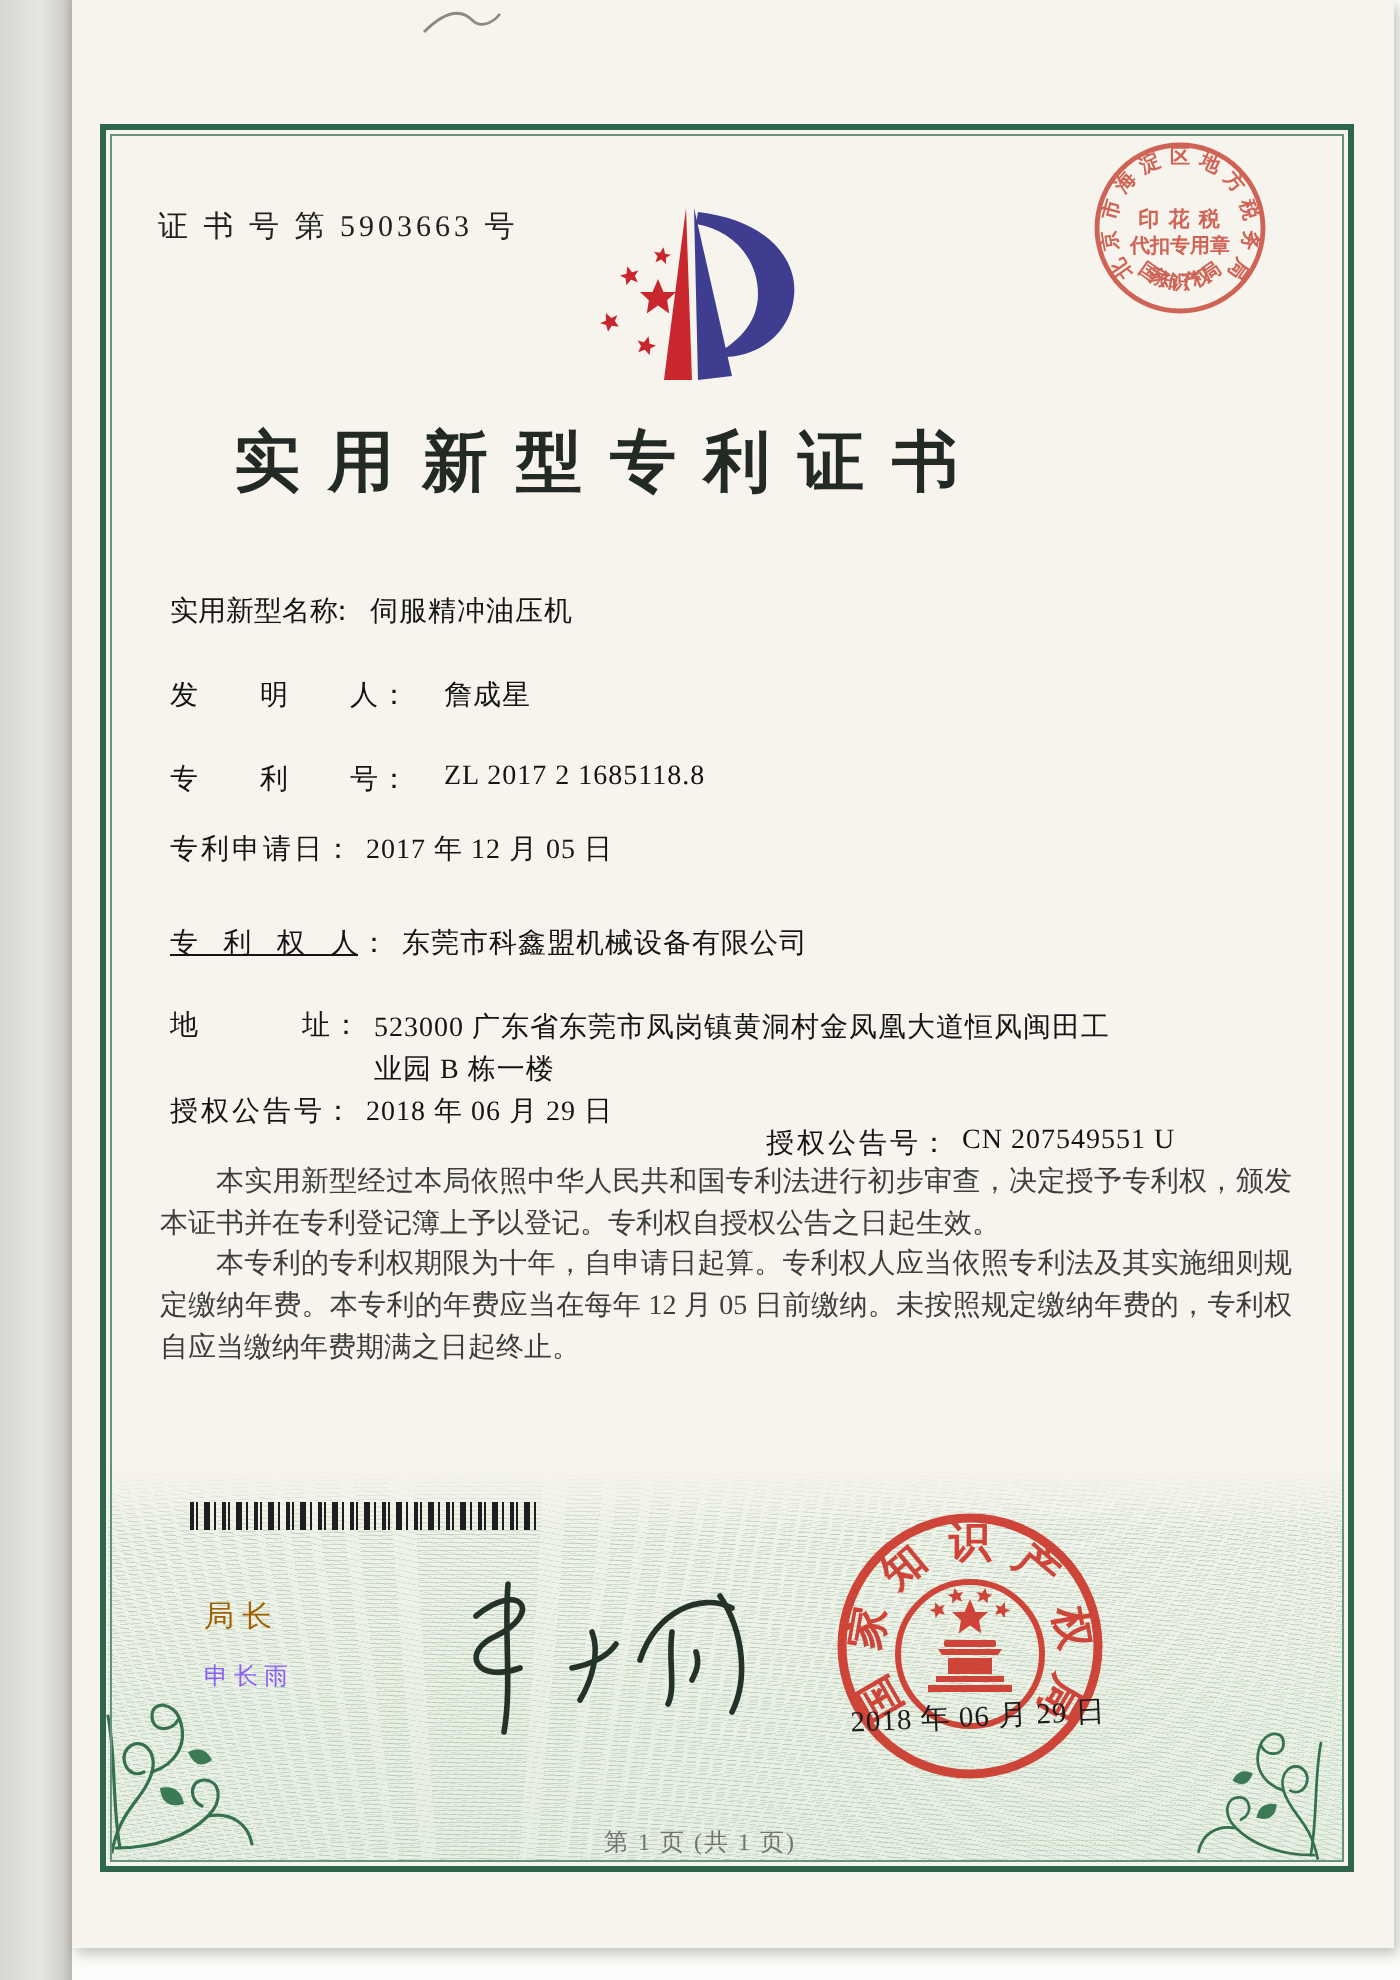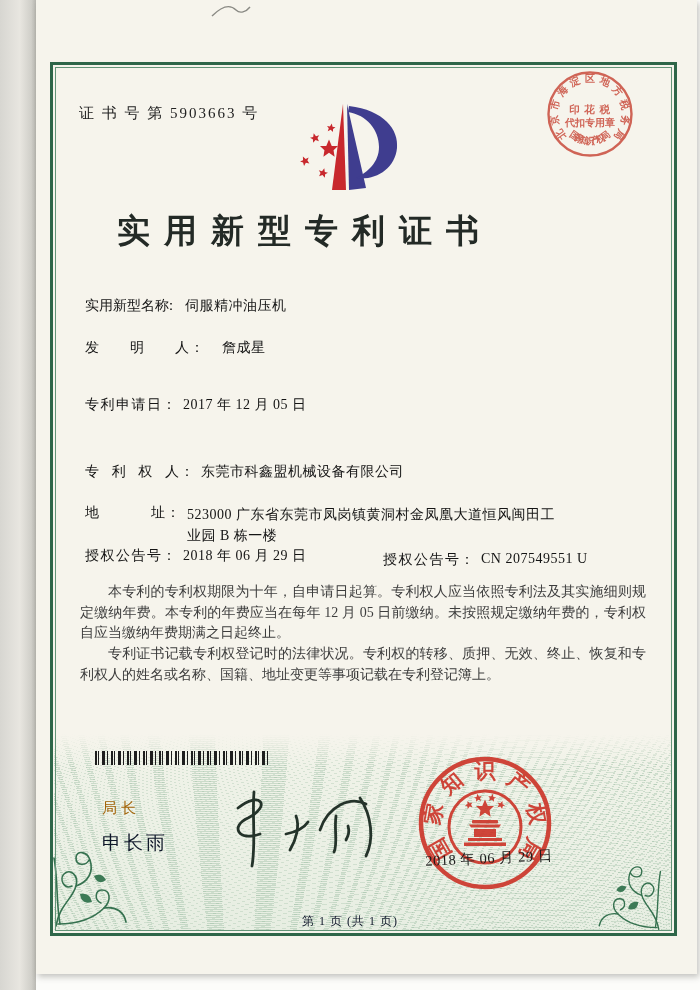--- a/index.html
+++ b/index.html
@@ -15,57 +15,57 @@
     border:3px solid #2e6649;z-index:9;pointer-events:none;}
   .frame::after{content:"";position:absolute;inset:2px;border:1px solid #639478;}
   
   .certno{position:absolute;left:79px;top:104px;font-size:15px;letter-spacing:2px;color:#222;z-index:3;}
   .logo{position:absolute;left:286px;top:100px;z-index:3;}
   .title{position:absolute;left:0;top:209px;width:596px;text-align:center;
     font-size:33px;font-weight:600;letter-spacing:14px;text-indent:14px;color:#232a26;z-index:3;}
   
   .row{position:absolute;left:85px;font-size:14px;color:#141414;z-index:3;white-space:nowrap;}
   .flabel{display:inline-block;text-align:justify;text-align-last:justify;vertical-align:top;}
-  .lw78{width:78px;} .lw104{width:104px;} .lw76{width:76px;} .lw94{width:94px;} .lw80{width:80px;}
+  .lw78{width:78px;} .lw104{width:104px;} .lw76{width:76px;} .lw94{width:94px;text-decoration:underline;} .lw80{width:80px;}
   .fcolon{display:inline-block;vertical-align:top;margin-left:1px;}
   .fvalue{display:inline-block;vertical-align:top;margin-left:7px;letter-spacing:.5px;}
   .vml{margin-left:18px;}
   .addr{width:378px;white-space:normal;line-height:21px;}
-  .grantno{position:absolute;left:298px;top:4px;}
+  .grantno{position:absolute;left:298px;top:16px;}
   
   .bodytext{position:absolute;left:80px;top:582px;width:566px;z-index:3;
     font-size:14px;line-height:20.7px;color:#3d3d3d;text-align:justify;}
   .bodytext p{margin:0;text-indent:2em;}
   
   .band{position:absolute;left:54px;top:734px;width:617px;height:196px;overflow:hidden;z-index:1;
     background:
       repeating-radial-gradient(900px 300px at 30% 165%, rgba(118,165,132,.30) 0 1px, rgba(0,0,0,0) 1px 6px),
       repeating-radial-gradient(950px 330px at 78% -70%, rgba(118,165,132,.22) 0 1px, rgba(0,0,0,0) 1px 7px),
       linear-gradient(180deg,#f1f3e9,#e7eee2);}
   .band::before{content:"";position:absolute;left:0;right:0;top:0;height:32px;
     background:linear-gradient(180deg,#f6f4ec,rgba(246,244,236,0));}
   .flourish{position:absolute;z-index:2;}
   .flourish.right{transform:scaleX(-1);}
   
   .barcode{position:absolute;left:95px;top:751px;width:175px;height:14px;z-index:3;
     background:
       repeating-linear-gradient(90deg,#1e1e1e 0 2px,rgba(0,0,0,0) 2px 3px,#1e1e1e 3px 4px,rgba(0,0,0,0) 4px 7px,#1e1e1e 7px 10px,rgba(0,0,0,0) 10px 12px,#1e1e1e 12px 13px,rgba(0,0,0,0) 13px 16px);}
   
   .dirtitle{position:absolute;left:102px;top:799px;font-size:15px;letter-spacing:4px;color:#a16207;z-index:3;}
-  .dirname{position:absolute;left:102px;top:830px;font-size:19px;letter-spacing:3px;color:#0f172a;z-index:3;font-family:Liberation Mono, monospace;}
+  .dirname{position:absolute;left:102px;top:830px;font-size:12px;letter-spacing:3px;color:#8b5cf6;z-index:3;font-family:Liberation Mono, monospace;}
   .signature{position:absolute;left:208px;top:782px;z-index:3;}
   
   .seal{position:absolute;left:414px;top:752px;z-index:3;}
   .sealdate{position:absolute;left:408px;top:849px;width:162px;text-align:center;z-index:4;
     font-size:14.5px;letter-spacing:.5px;color:#1b1b1b;transform:rotate(-2.5deg);}
   
   .taxstamp{position:absolute;left:544px;top:68px;z-index:3;}
   .penmark{position:absolute;left:210px;top:2px;z-index:3;}
   .footer{position:absolute;left:0;top:913px;width:700px;text-align:center;
-    font-size:12px;letter-spacing:1px;color:#0f172a;z-index:3;}
+    font-size:12px;letter-spacing:1px;color:#737373;z-index:3;}
 </style>
 </head>
 <body>
 
 <div class="stage">
 
   <div class="scan-left"></div>
   <div class="paper"></div>
 
   <div class="band"></div>
@@ -149,39 +149,42 @@
   </svg>
 
   <div class="title">实用新型专利证书</div>
 
   <div class="row" style="top:297px">
     <span class="flabel lw78">实用新型名称</span><span class="fcolon">：</span><span class="fvalue">伺服精冲油压机</span>
   </div>
   <div class="row" style="top:339px">
     <span class="flabel lw104">发明人</span><span class="fcolon">：</span><span class="fvalue vml">詹成星</span>
   </div>
-  <div class="row" style="top:396px">
+  <div class="row" style="top:381px">
+    <span class="flabel lw104">专利号</span><span class="fcolon">：</span><span class="fvalue vml">ZL 2017 2 1685118.8</span>
+  </div>
+  <div class="row" style="top:416px">
     <span class="flabel lw76">专利申请日</span><span class="fcolon">：</span><span class="fvalue">2017 年 12 月 05 日</span>
   </div>
   <div class="row" style="top:463px">
     <span class="flabel lw94">专利权人</span><span class="fcolon">：</span><span class="fvalue">东莞市科鑫盟机械设备有限公司</span>
   </div>
   <div class="row" style="top:504px">
     <span class="flabel lw80">地址</span><span class="fcolon">：</span><span class="fvalue addr">523000 广东省东莞市凤岗镇黄洞村金凤凰大道恒风闽田工业园 B 栋一楼</span>
   </div>
   <div class="row" style="top:547px">
     <span class="flabel lw76">授权公告号</span><span class="fcolon">：</span><span class="fvalue">2018 年 06 月 29 日</span>
     <span class="grantno">
       <span class="flabel lw76">授权公告号</span><span class="fcolon">：</span><span class="fvalue">CN 207549551 U</span>
     </span>
   </div>
 
   <div class="bodytext">
+    <p>本实用新型经过本局依照中华人民共和国专利法进行初步审查，决定授予专利权，颁发本证书并在专利登记簿上予以登记。专利权自授权公告之日起生效。</p>
     <p>本专利的专利权期限为十年，自申请日起算。专利权人应当依照专利法及其实施细则规定缴纳年费。本专利的年费应当在每年 12 月 05 日前缴纳。未按照规定缴纳年费的，专利权自应当缴纳年费期满之日起终止。</p>
-    <p>专利证书记载专利权登记时的法律状况。专利权的转移、质押、无效、终止、恢复和专利权人的姓名或名称、国籍、地址变更等事项记载在专利登记簿上。</p>
   </div>
 
   <div class="barcode"></div>
 
   <div class="dirtitle">局长</div>
   <div class="dirname">申长雨</div>
 
   <svg class="signature" width="195" height="92" viewBox="0 0 195 92">
     <g fill="none" stroke="#24332a" stroke-width="2.8" stroke-linecap="round">
       <path d="M46,10 C44,34 48,62 44,84"></path>

